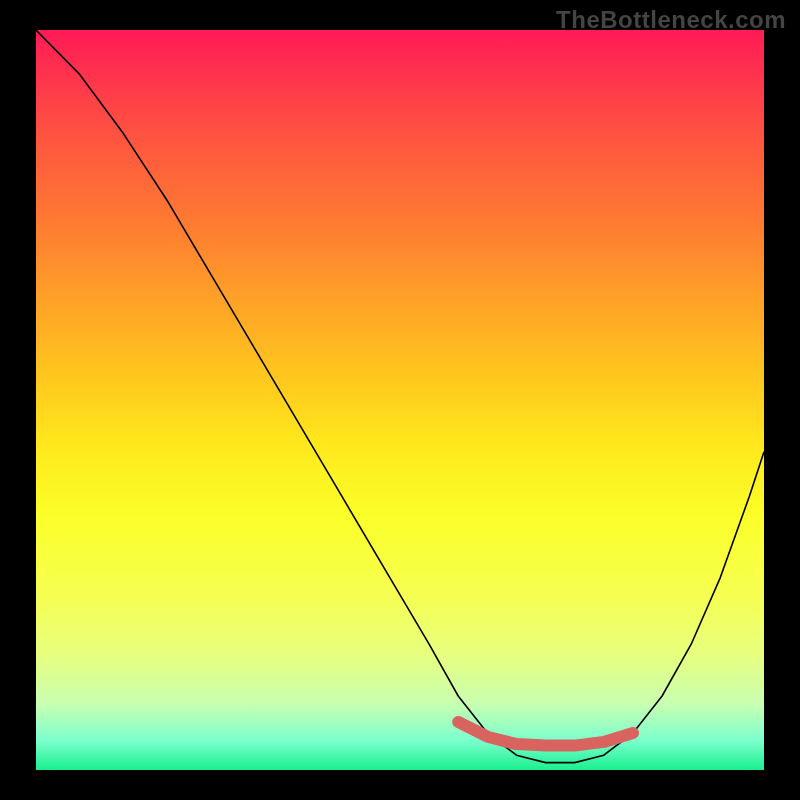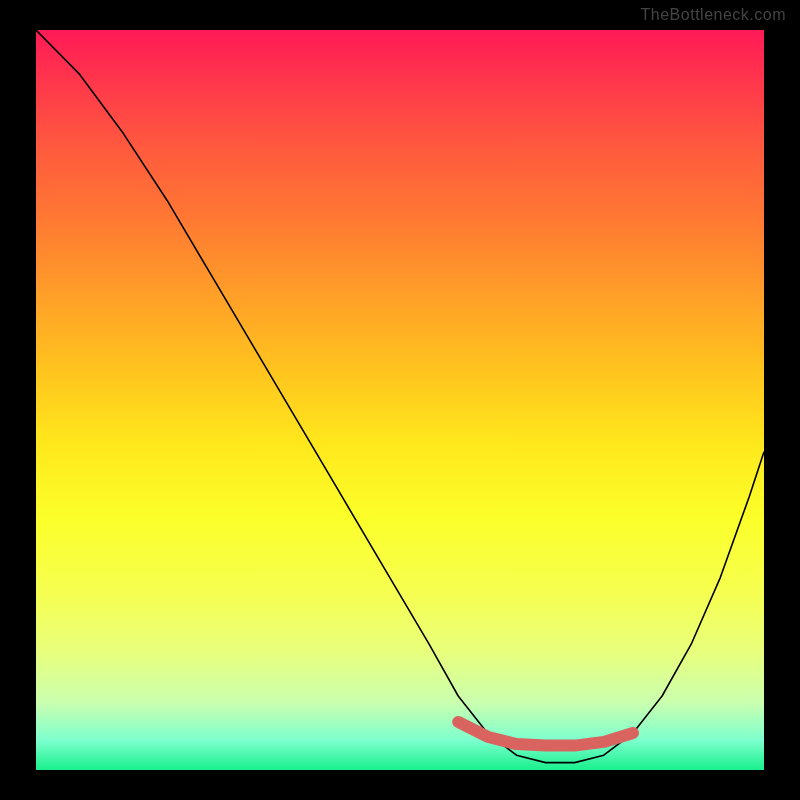--- a/index.html
+++ b/index.html
@@ -38,22 +38,22 @@
       #7cffce 96%,
       #19f08c 100%
     );
     overflow: hidden;
   }
   .attribution {
     position: absolute;
     top: 6px;
     right: 14px;
     color: #444;
-    font-size: 16px;
-    font-weight: 400;
+    font-size: 24px;
+    font-weight: 700;
     letter-spacing: 0.5px;
     text-align: center;
   }
   svg.line-layer {
     position: absolute;
     left: 0;
     top: 0;
     width: 728px;
     height: 740px;
   }

